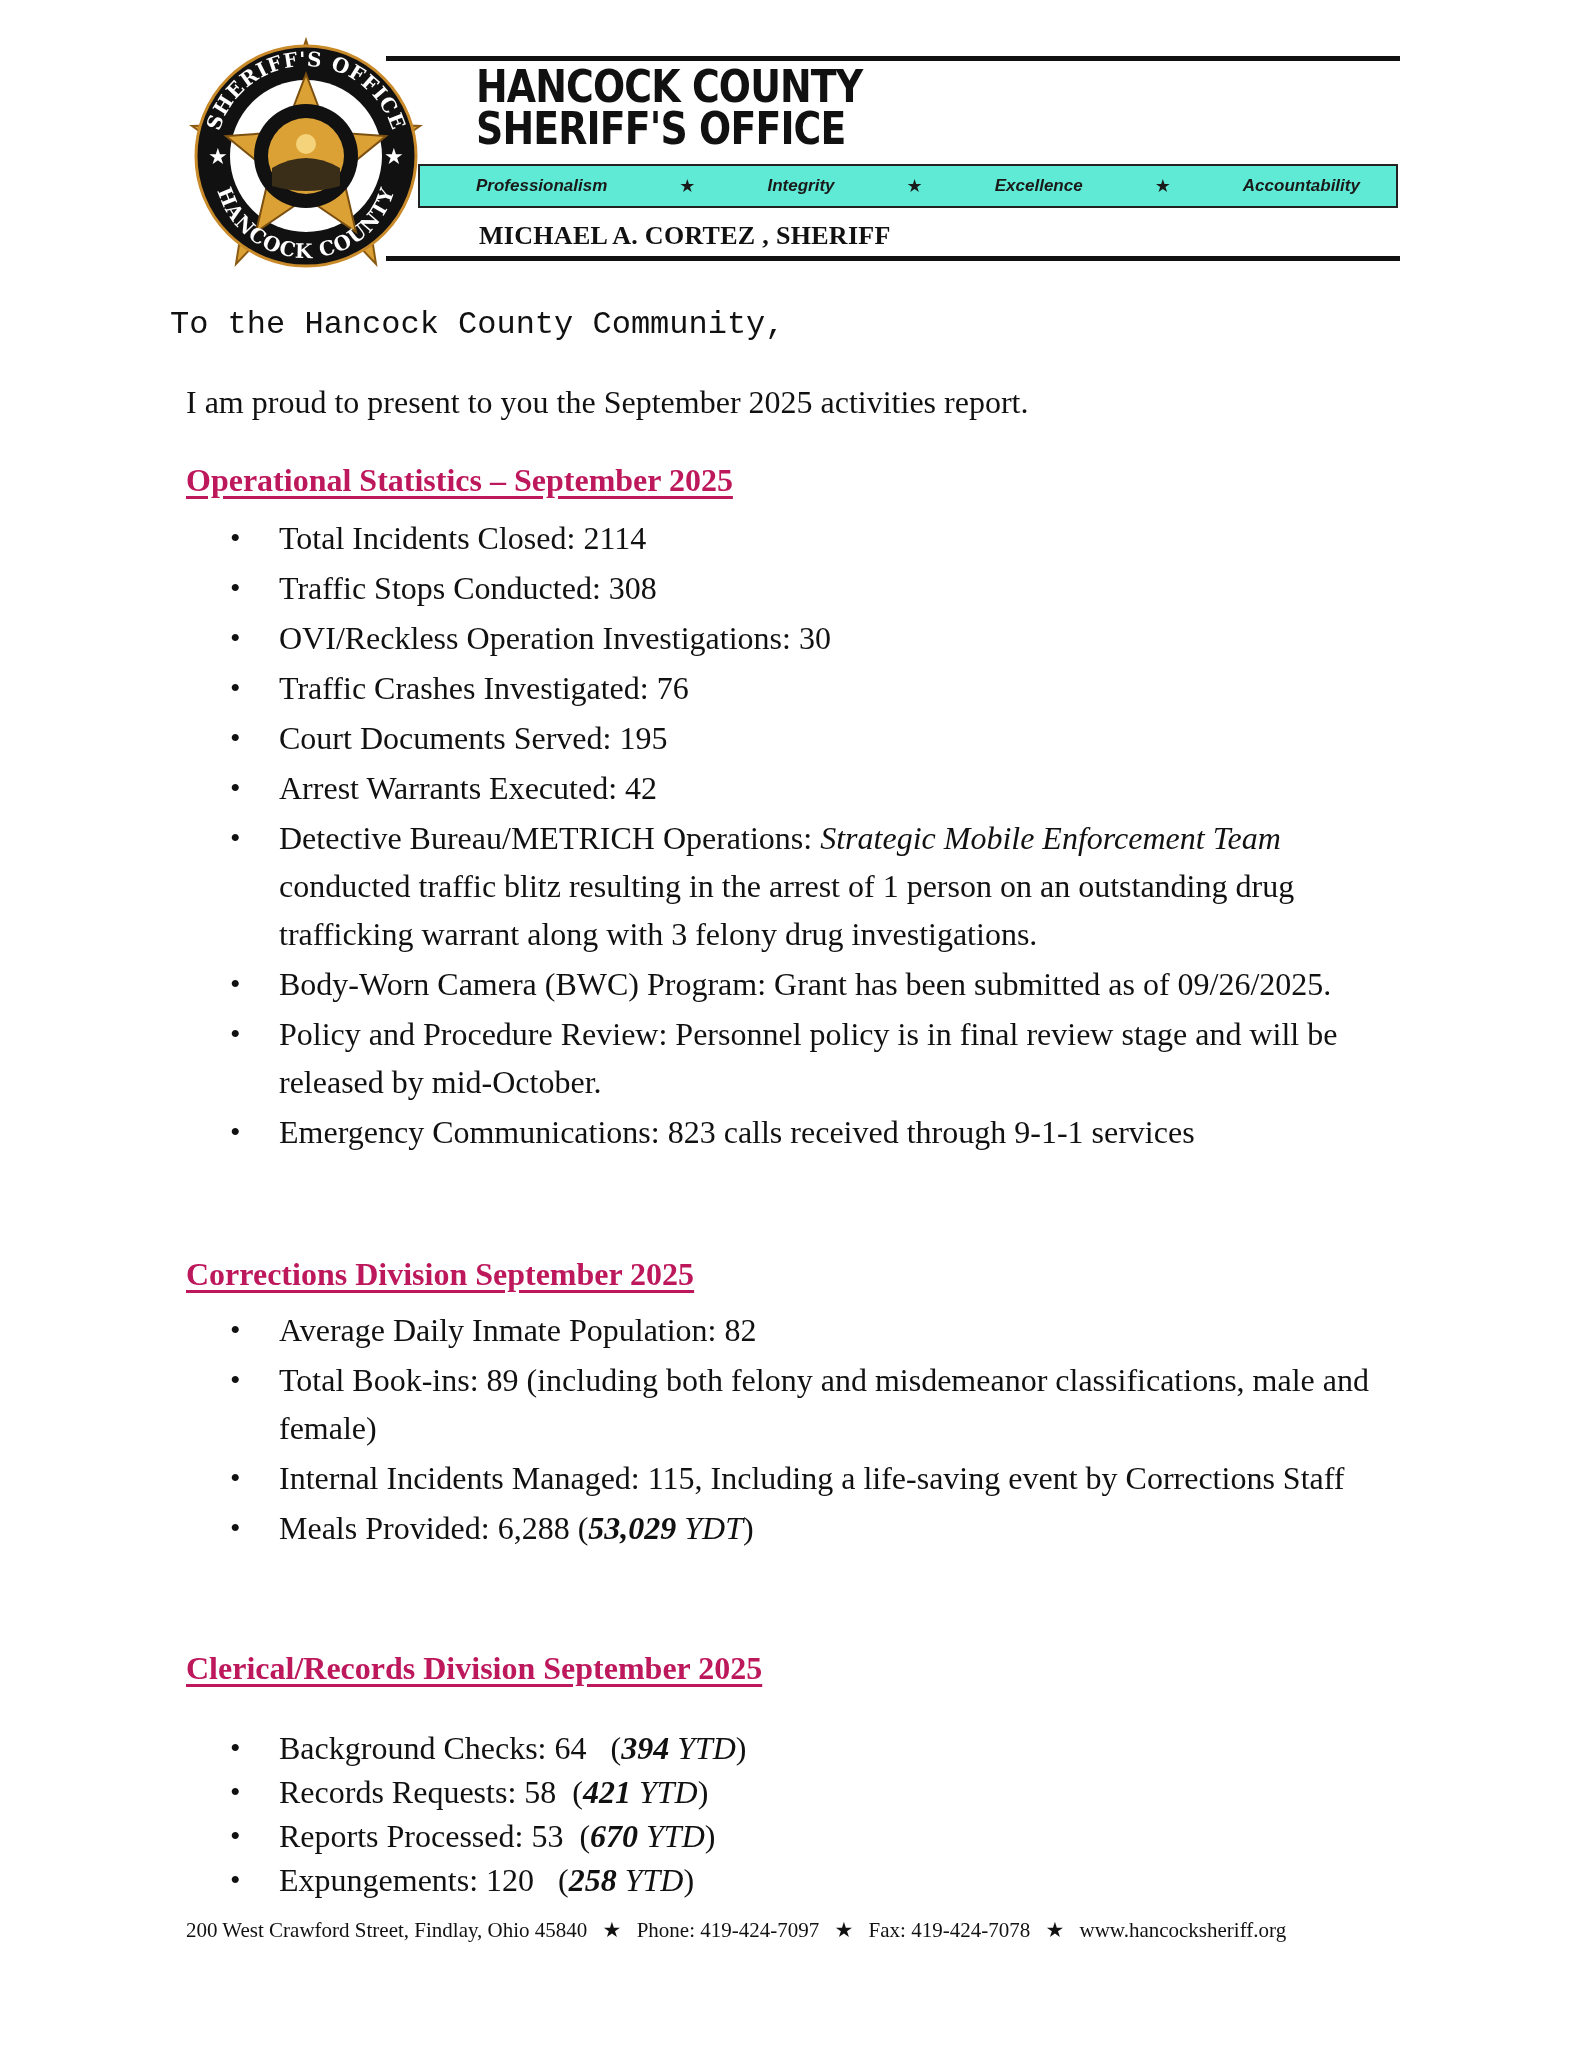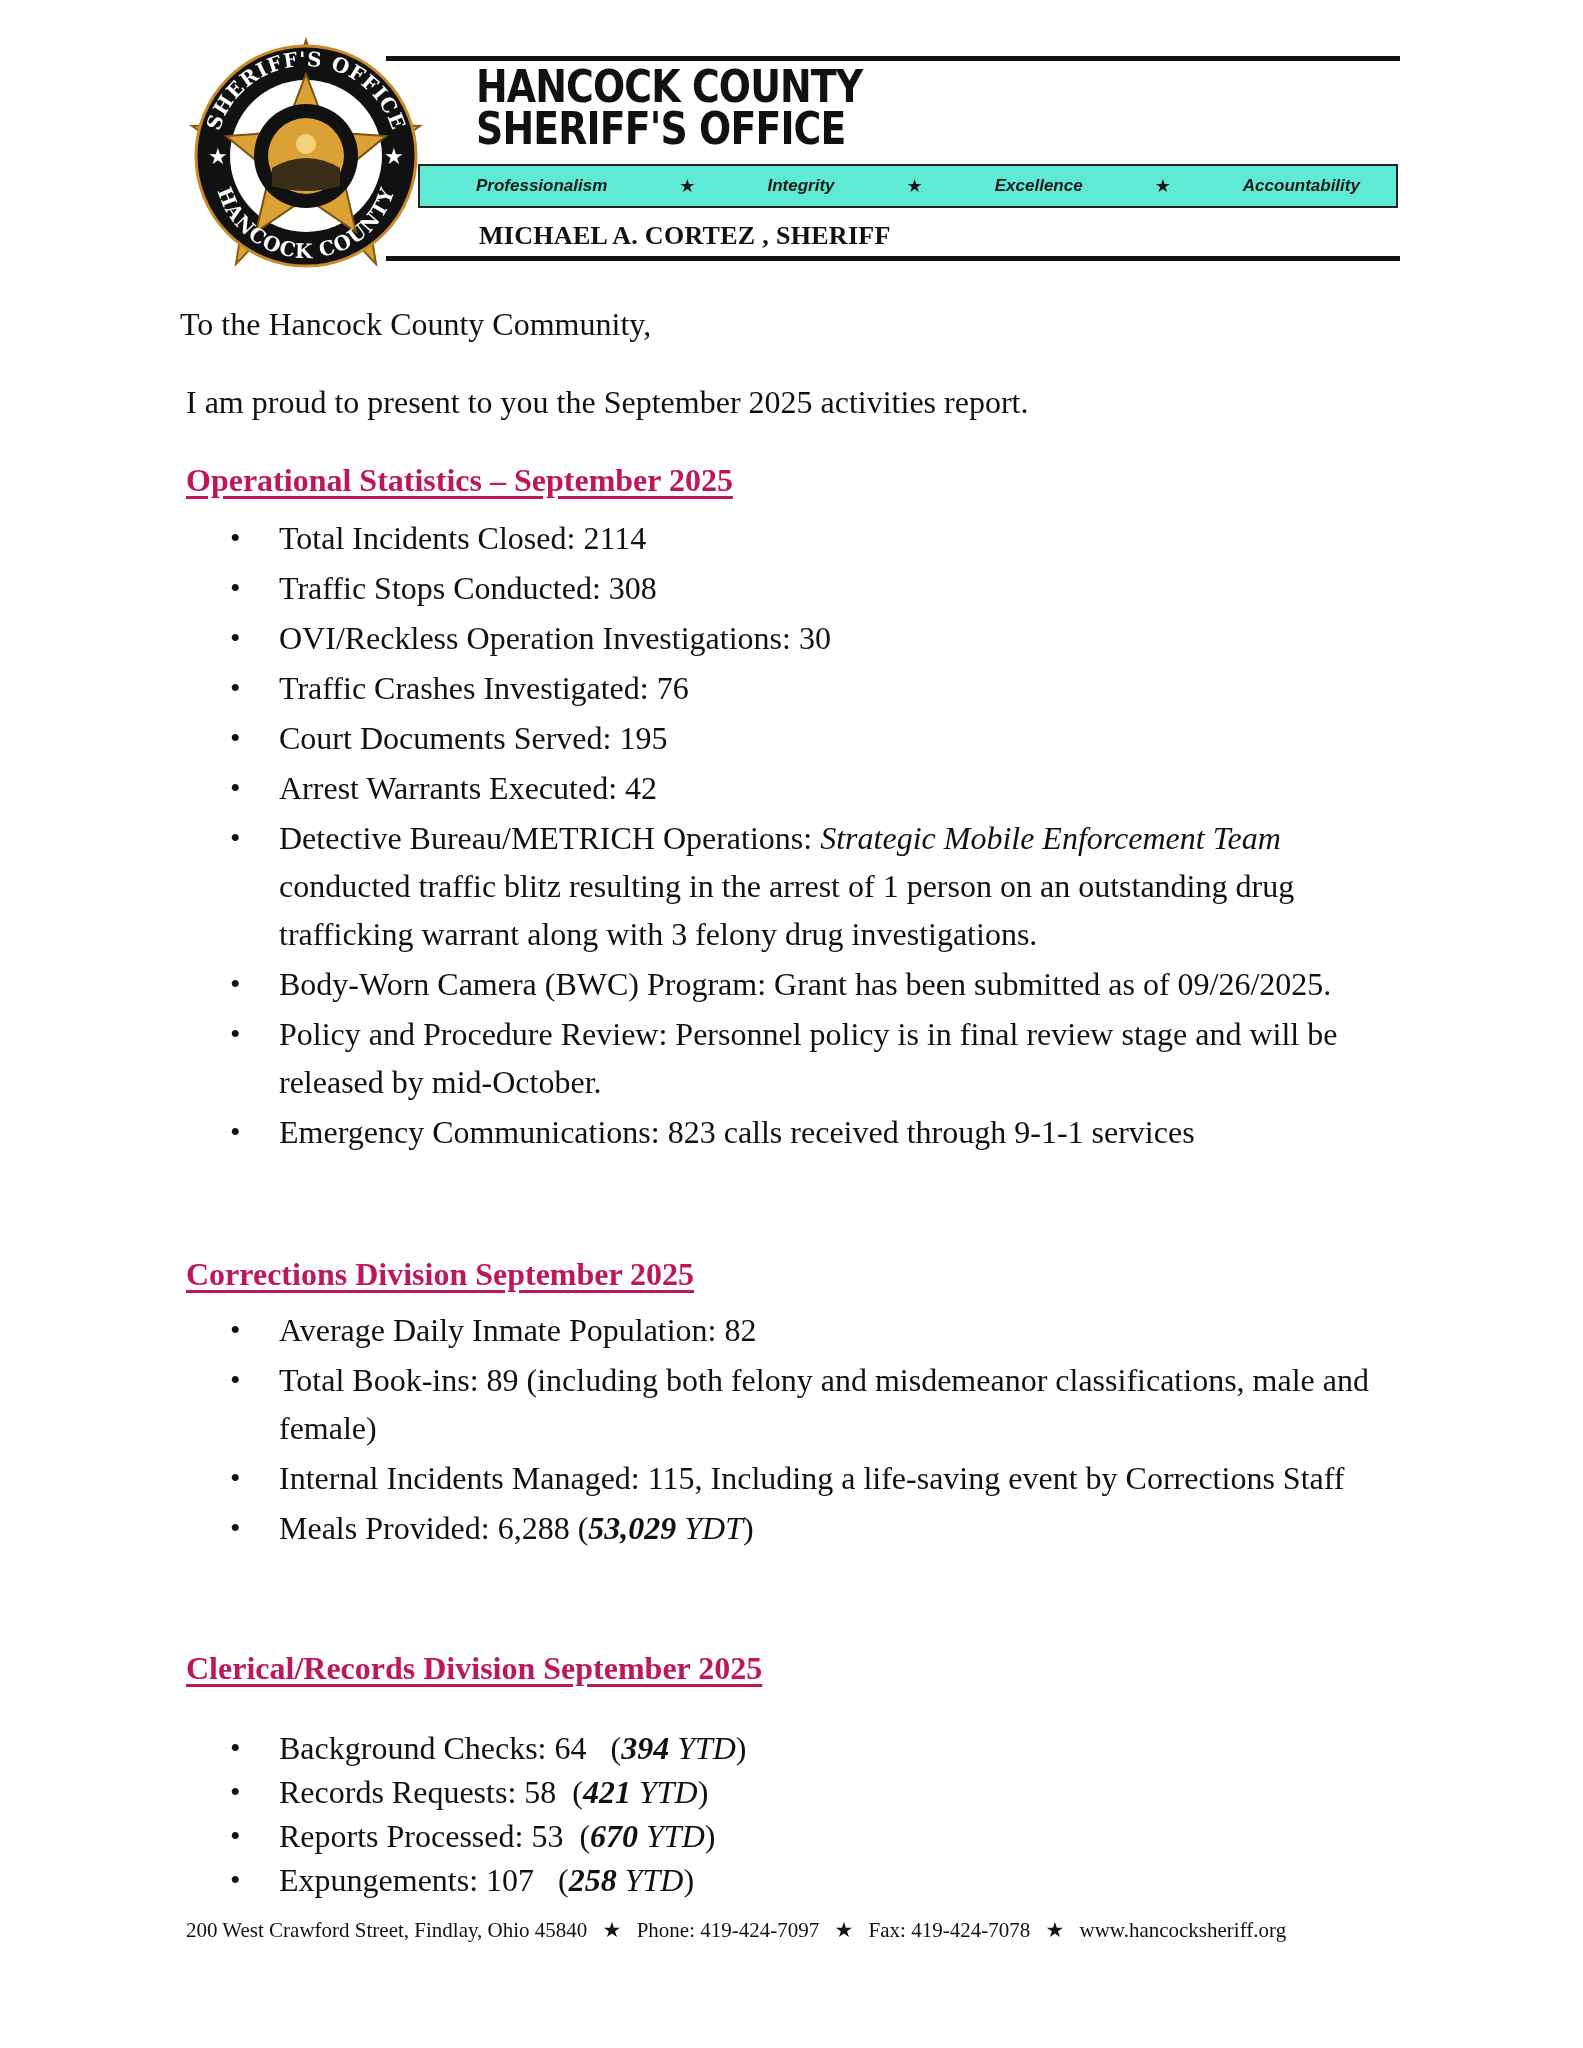--- a/index.html
+++ b/index.html
@@ -15,21 +15,21 @@
                  font-weight: bold; font-size: 44px; line-height: 42px; letter-spacing: -1px; transform: scaleX(0.86);
                  transform-origin: left top; color: #111; text-transform: uppercase; }
     .values-bar { position: absolute; left: 232px; top: 128px; width: 980px; height: 44px; background: #5eead4;
                   border: 2px solid #222; box-sizing: border-box; display: flex; align-items: center;
                   justify-content: space-between; padding: 0 36px 0 56px;
                   font-family: "Liberation Sans", "DejaVu Sans", sans-serif; font-style: italic; font-weight: bold;
                   font-size: 17px; color: #1a1a1a; }
     .values-bar .star { font-style: normal; font-size: 18px; }
     .sheriff-line { position: absolute; left: 293px; top: 185px; font-family: "Liberation Serif", serif;
                     font-weight: bold; font-size: 26px; letter-spacing: 0.3px; color: #111; }
-    .salutation { position: absolute; left: 180px; top: 306px; font-size: 32px; }
+    .salutation { position: absolute; left: 170px; top: 306px; font-size: 32px; font-family: Liberation Mono, monospace; }
     .intro { position: absolute; left: 186px; top: 384px; font-size: 32px; }
     .section-heading { position: absolute; left: 186px; font-size: 32px; font-weight: bold; color: #be185d;
                        text-decoration: underline; text-decoration-thickness: 3px; text-underline-offset: 5px; }
     ul.stats { position: absolute; left: 186px; margin: 0; padding: 0; list-style: none; width: 1220px; }
     ul.stats li { position: relative; padding-left: 93px; font-size: 32px; line-height: 48px; }
     ul.stats li .bullet { position: absolute; left: 44px; top: 0; font-size: 30px; }
     ul.stats.tight li { line-height: 44px; }
     .italic { font-style: italic; }
     .bold-italic { font-style: italic; font-weight: bold; }
 
@@ -112,21 +112,21 @@
   <li style="margin-top:2px;"><span class="bullet">•</span><span>Total Book-ins: 89 (including both felony and misdemeanor classifications, male and female)</span></li>
   <li style="margin-top:2px;"><span class="bullet">•</span><span>Internal Incidents Managed: 115, Including a life-saving event by Corrections Staff</span></li>
   <li style="margin-top:2px;"><span class="bullet">•</span><span>Meals Provided: 6,288 (</span><span class="bold-italic">53,029</span><span class="italic"> YDT</span><span>)</span></li>
 </ul>
 
 <div class="section-heading" style="top:1650px;">Clerical/Records Division September 2025</div>
 <ul class="stats tight" style="top:1726px;">
   <li><span class="bullet">•</span><span style="white-space:pre">Background Checks: 64   (</span><span class="bold-italic">394</span><span class="italic"> YTD</span><span>)</span></li>
   <li><span class="bullet">•</span><span style="white-space:pre">Records Requests: 58  (</span><span class="bold-italic">421</span><span class="italic"> YTD</span><span>)</span></li>
   <li><span class="bullet">•</span><span style="white-space:pre">Reports Processed: 53  (</span><span class="bold-italic">670</span><span class="italic"> YTD</span><span>)</span></li>
-  <li><span class="bullet">•</span><span style="white-space:pre">Expungements: 107   (</span><span class="bold-italic">258</span><span class="italic"> YTD</span><span>)</span></li>
+  <li><span class="bullet">•</span><span style="white-space:pre">Expungements: 120   (</span><span class="bold-italic">258</span><span class="italic"> YTD</span><span>)</span></li>
 </ul>
 
 <div class="footer">
   <span>200 West Crawford Street, Findlay, Ohio 45840</span>
   <span class="star">★</span>
   <span>Phone: 419-424-7097</span>
   <span class="star">★</span>
   <span>Fax: 419-424-7078</span>
   <span class="star">★</span>
   <span>www.hancocksheriff.org</span>

